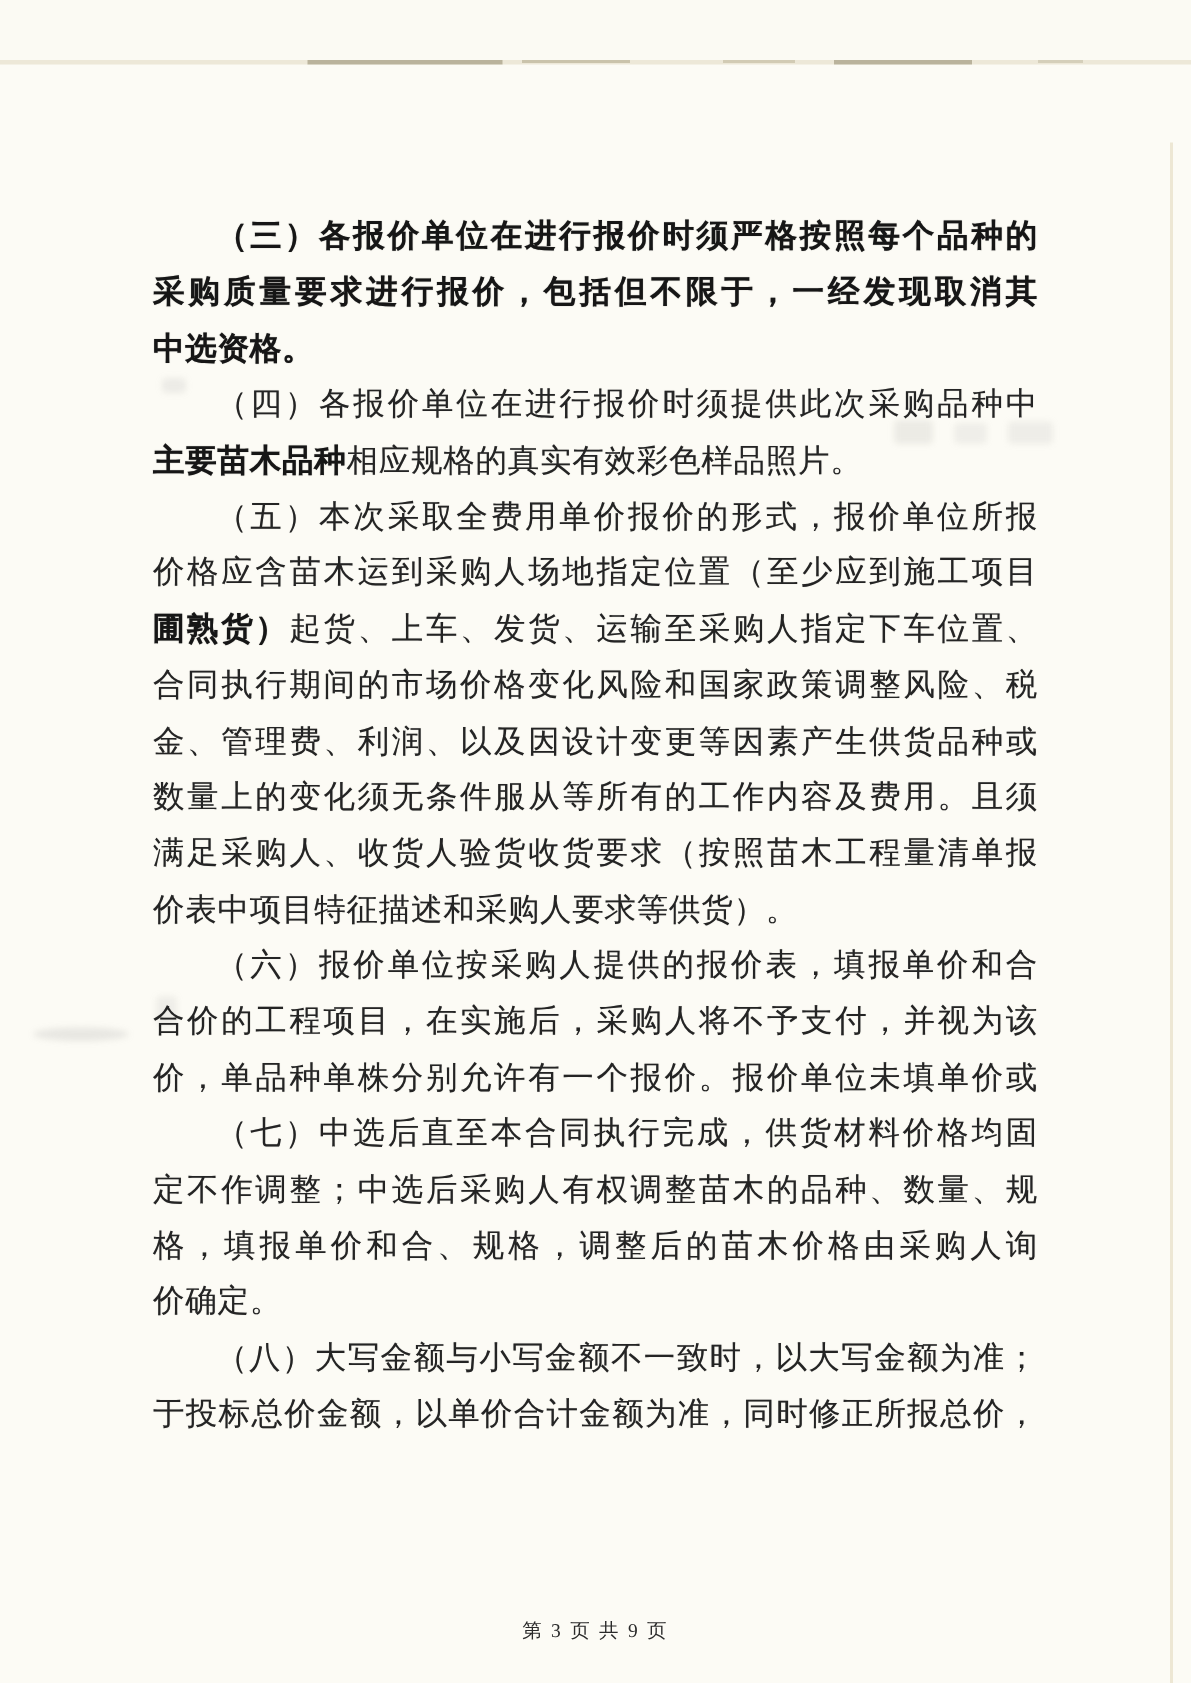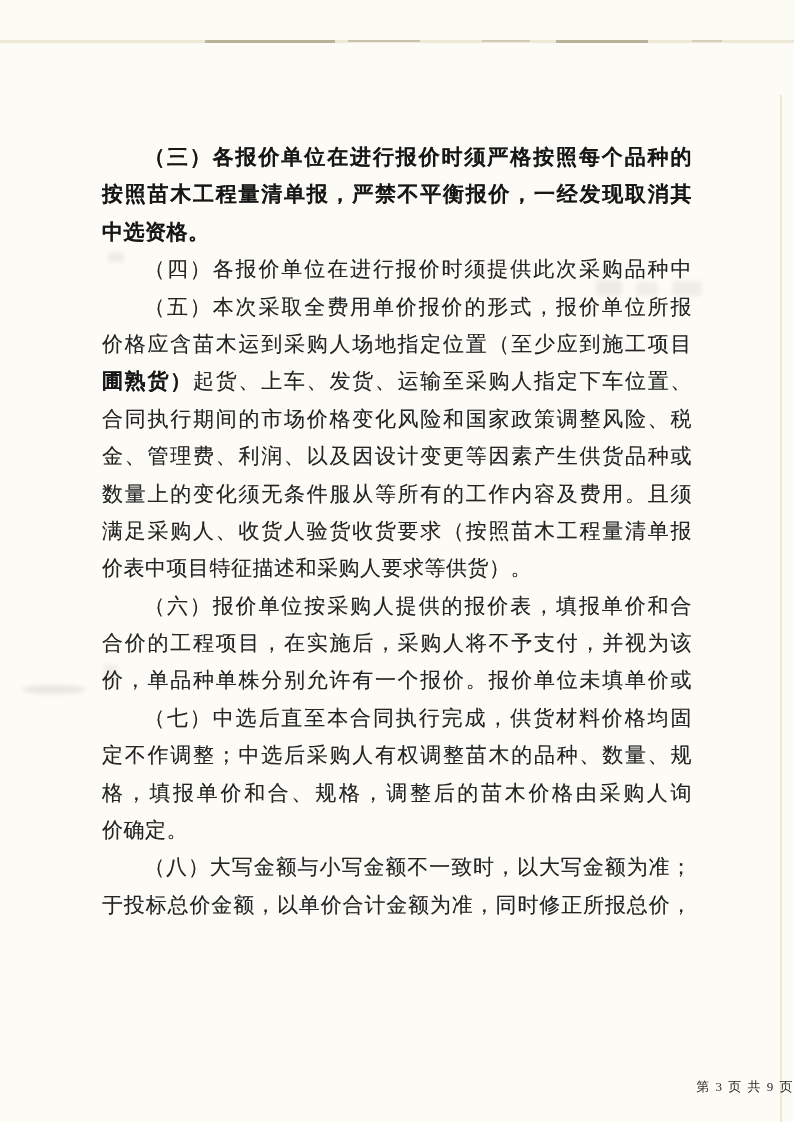--- a/index.html
+++ b/index.html
@@ -60,21 +60,21 @@
     white-space: nowrap;
     color: #242424;
     text-shadow: 0 0 0.5px rgba(20,20,20,0.35);
   }
   .ln.end { text-align-last: left; }
   .ln.ind { text-indent: 2em; }
   .ln.b, .b { font-weight: 700; color: #161616; text-shadow: 0 0 0.6px rgba(0,0,0,0.5); }
   .footer {
     position: absolute;
     left: 0; top: 1038px; width: 794px;
-    text-align: right;
+    text-align: center;
     font-size: 13px;
     letter-spacing: 1.5px;
     color: #2a2a2a;
   }
 </style>
 </head>
 <body>
 
 <div class="page">
 
@@ -87,23 +87,24 @@
   <div class="fold-line"></div>
   <div class="smudge sm1"></div>
   <div class="smudge sm2"></div>
   <div class="smudge sm3"></div>
   <div class="smudge sm4"></div>
   <div class="smudge sm5"></div>
   <div class="smudge sm6"></div>
 
   <div class="content">
     <div class="ln ind b">（三）各报价单位在进行报价时须严格按照每个品种的</div>
-    <div class="ln b">按照苗木工程量清单报，严禁不平衡报价，一经发现取消其</div>
+    <div class="ln b">采购质量要求进行报价，包括但不限于，一经发现取消其</div>
     <div class="ln b end">中选资格。</div>
     <div class="ln ind">（四）各报价单位在进行报价时须提供此次采购品种中</div>
+    <div class="ln end"><span class="b">主要苗木品种</span><span>相应规格的真实有效彩色样品照片。</span></div>
     <div class="ln ind">（五）本次采取全费用单价报价的形式，报价单位所报</div>
     <div class="ln">价格应含苗木运到采购人场地指定位置（至少应到施工项目</div>
     <div class="ln"><span class="b">圃熟货）</span><span>起货、上车、发货、运输至采购人指定下车位置、</span></div>
     <div class="ln">合同执行期间的市场价格变化风险和国家政策调整风险、税</div>
     <div class="ln">金、管理费、利润、以及因设计变更等因素产生供货品种或</div>
     <div class="ln">数量上的变化须无条件服从等所有的工作内容及费用。且须</div>
     <div class="ln">满足采购人、收货人验货收货要求（按照苗木工程量清单报</div>
     <div class="ln end">价表中项目特征描述和采购人要求等供货）。</div>
     <div class="ln ind">（六）报价单位按采购人提供的报价表，填报单价和合</div>
     <div class="ln">合价的工程项目，在实施后，采购人将不予支付，并视为该</div>

